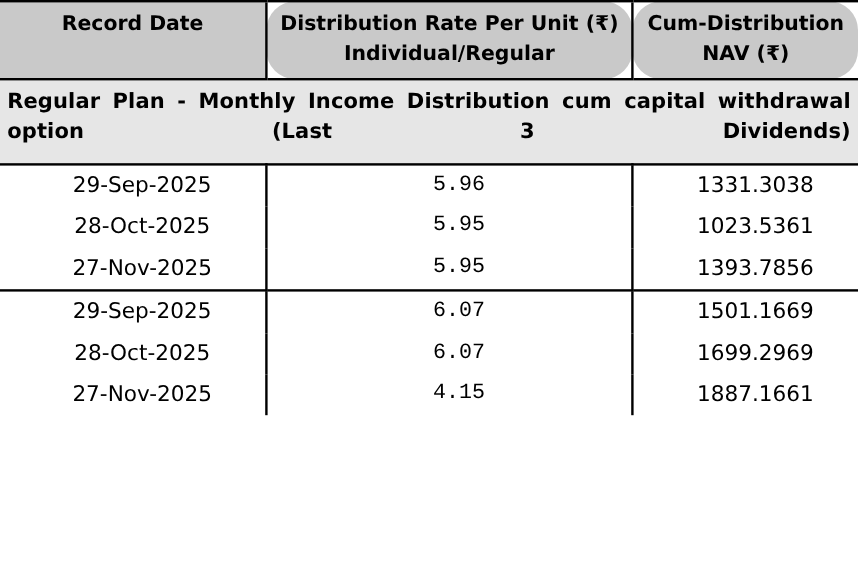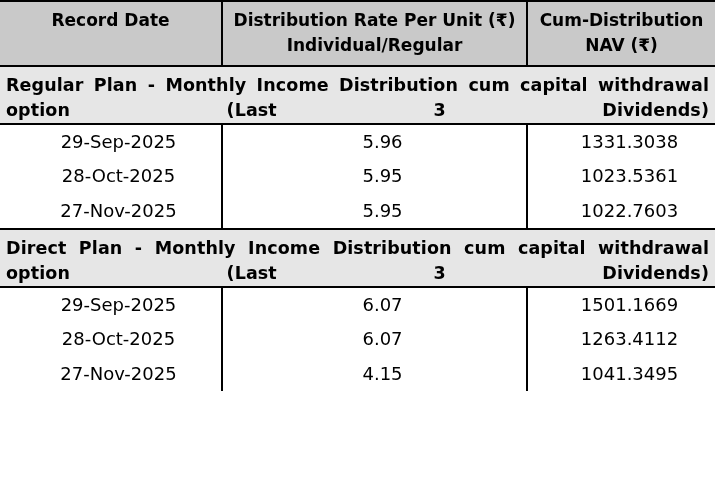--- a/index.html
+++ b/index.html
@@ -37,32 +37,33 @@
     border-right: none;
     font-weight: bold;
     font-size: 17px;
     text-align: center;
     padding: 6px 4px 8px 4px;
     vertical-align: top;
     line-height: 1.45;
   }
   thead th.vsep {
     border-left: 2px solid #000000;
+    border-radius: 24px;
   }
   .hdr-line1 { display: block; }
   .hdr-line2 { display: block; }
 
   
   tr.section-row td {
     background: #e6e6e6;
     border-top: 2px solid #000000;
     border-bottom: 2px solid #000000;
     font-weight: bold;
     font-size: 17.5px;
-    padding: 6px 6px 0 6px;
+    padding: 6px 6px 13px 6px;
     text-align: justify;
     text-align-last: justify;
     line-height: 1.42;
     letter-spacing: 0.1px;
   }
   tr.section-row td span.sec-text {
     display: block;
   }
 
   
@@ -72,20 +73,21 @@
     text-align: center;
     background: #ffffff;
     border: none;
     line-height: 1.3;
   }
   tbody tr.data-row td.cell-date {
     border-right: 2px solid #000000;
   }
   tbody tr.data-row td.cell-rate {
     border-right: 2px solid #000000;
+    font-family: Liberation Mono, monospace;
   }
   tbody tr.last-in-block td {
     border-bottom: 2px solid #000000;
   }
   tbody tr.final-row td {
     border-bottom: none;
   }
 </style>
 </head>
 <body>
@@ -125,39 +127,34 @@
         <td class="cell-nav">1331.3038</td>
       </tr>
       <tr class="data-row">
         <td class="cell-date">28-Oct-2025</td>
         <td class="cell-rate">5.95</td>
         <td class="cell-nav">1023.5361</td>
       </tr>
       <tr class="data-row last-in-block">
         <td class="cell-date">27-Nov-2025</td>
         <td class="cell-rate">5.95</td>
-        <td class="cell-nav">1022.7603</td>
+        <td class="cell-nav">1393.7856</td>
       </tr>
 
-      <tr class="section-row">
-        <td colspan="3">
-          <span class="sec-text">Direct Plan - Monthly Income Distribution cum capital withdrawal option (Last 3 Dividends)</span>
-        </td>
-      </tr>
       <tr class="data-row">
         <td class="cell-date">29-Sep-2025</td>
         <td class="cell-rate">6.07</td>
         <td class="cell-nav">1501.1669</td>
       </tr>
       <tr class="data-row">
         <td class="cell-date">28-Oct-2025</td>
         <td class="cell-rate">6.07</td>
-        <td class="cell-nav">1263.4112</td>
+        <td class="cell-nav">1699.2969</td>
       </tr>
       <tr class="data-row final-row">
         <td class="cell-date">27-Nov-2025</td>
         <td class="cell-rate">4.15</td>
-        <td class="cell-nav">1041.3495</td>
+        <td class="cell-nav">1887.1661</td>
       </tr>
 
     </tbody>
   </table>
 </div>
 
 </body></html>

